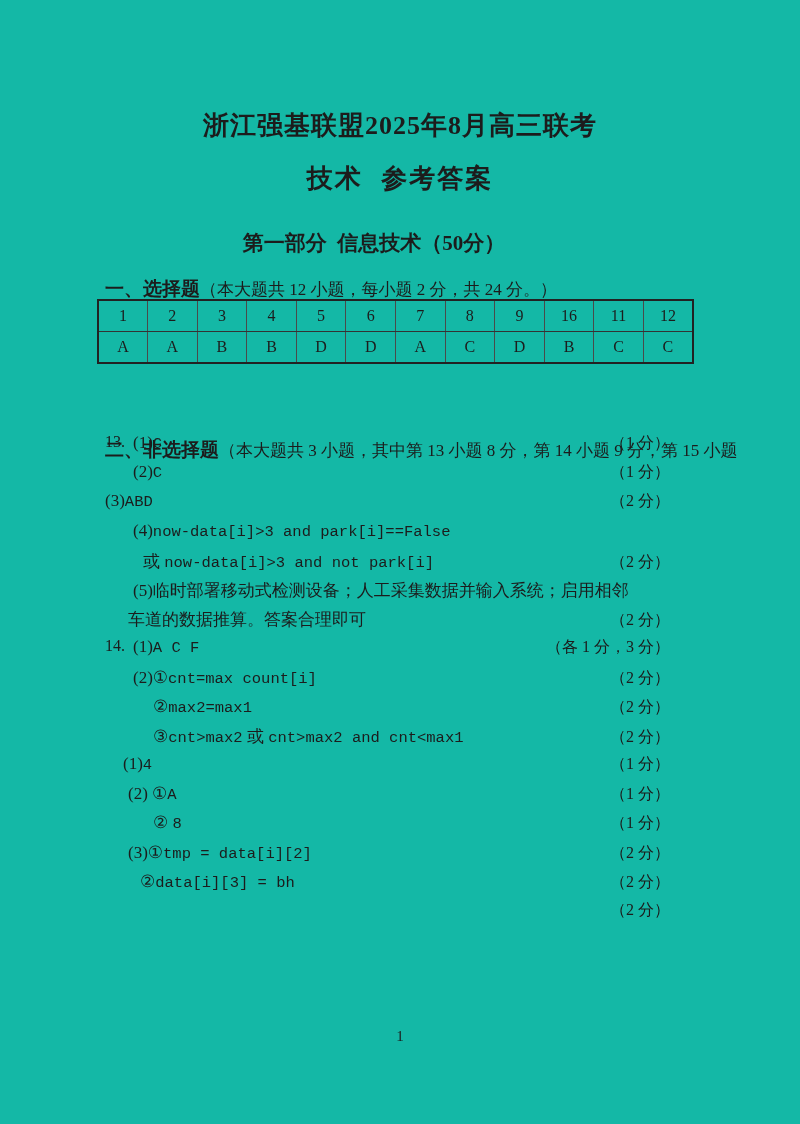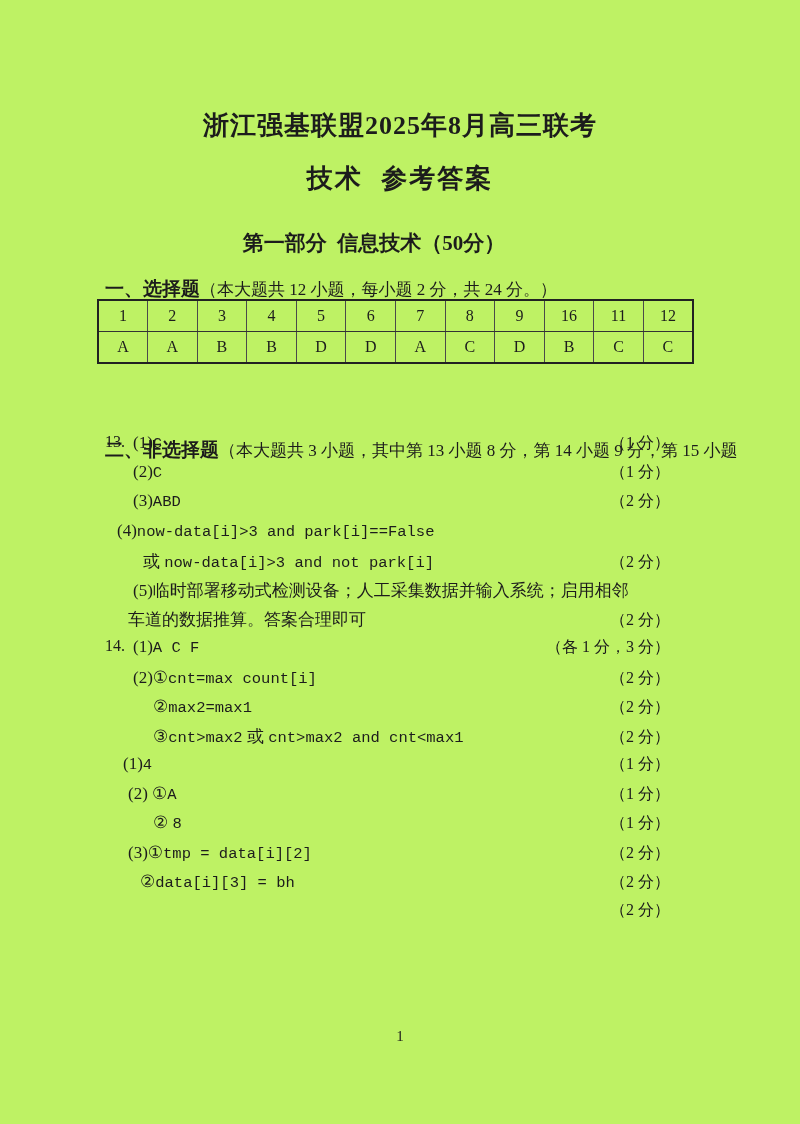--- a/index.html
+++ b/index.html
@@ -1,20 +1,20 @@
 <!DOCTYPE html>
 <html><head>
 <meta charset="utf-8">
 <style>
   html,body{margin:0;padding:0;background:#e8e8e8;}
   .page{
     position:relative;
     width:800px;height:1124px;
     margin:0 auto;
-    background:#bef264;
+    background:#14b8a6;
     color:#1c1c1c;
     font-family:"Liberation Serif","DejaVu Serif",serif;
     overflow:hidden;
   }
   .doc-title{
     position:absolute;top:108px;left:0;width:800px;
     text-align:center;font-size:26px;font-weight:bold;
     letter-spacing:1px;margin:0;
   }
   .doc-subtitle{
@@ -117,22 +117,22 @@
     </tbody>
   </table>
 
   <div class="sec-head" id="sec2-head">
     <div><b>二、非选择题</b><span>（本大题共 3 小题，其中第 13 小题 8 分，第 14 小题 9 分，第 15 小题</span></div>
   </div>
 
   <div class="answers" id="answers">
       <div class="ans-line"><span class="ans-num">13.</span><span class="ans-content" style="margin-left: 28px;"><span>(1)</span><span class="code">C</span></span><span class="ans-score">（1 分）</span></div>
       <div class="ans-line"><span class="ans-content" style="margin-left: 28px;"><span>(2)</span><span class="code">C</span></span><span class="ans-score">（1 分）</span></div>
-      <div class="ans-line"><span class="ans-content" style="margin-left: 28px;"><span>(3)</span><span class="code">ABD</span></span><span class="ans-score">（2 分）</span></div>
-      <div class="ans-line"><span class="ans-content" style="margin-left: 12px; text-align: right;"><span>(4)</span><span class="code">now-data[i]&gt;3 and park[i]==False</span></span></div>
+      <div class="ans-line"><span class="ans-content" style=""><span>(3)</span><span class="code">ABD</span></span><span class="ans-score">（2 分）</span></div>
+      <div class="ans-line"><span class="ans-content" style="margin-left: 28px; text-align: right;"><span>(4)</span><span class="code">now-data[i]&gt;3 and park[i]==False</span></span></div>
       <div class="ans-line"><span class="ans-content" style="margin-left: 38px;"><span>或 </span><span class="code">now-data[i]&gt;3 and not park[i]</span></span><span class="ans-score">（2 分）</span></div>
       <div class="ans-line"><span class="ans-content" style="margin-left: 28px;"><span>(5)临时部署移动式检测设备；人工采集数据并输入系统；启用相邻</span></span></div>
       <div class="ans-line"><span class="ans-content" style="margin-left: 23px;"><span>车道的数据推算。答案合理即可</span></span><span class="ans-score">（2 分）</span></div>
       <div class="ans-line"><span class="ans-num">14.</span><span class="ans-content" style="margin-left: 28px;"><span>(1)</span><span class="code">A C F</span></span><span class="ans-score">（各 1 分，3 分）</span></div>
       <div class="ans-line"><span class="ans-content" style="margin-left: 28px;"><span>(2)①</span><span class="code">cnt=max count[i]</span></span><span class="ans-score">（2 分）</span></div>
       <div class="ans-line"><span class="ans-content" style="margin-left: 48px;"><span>②</span><span class="code">max2=max1</span></span><span class="ans-score">（2 分）</span></div>
       <div class="ans-line"><span class="ans-content" style="margin-left: 48px;"><span>③</span><span class="code">cnt&gt;max2</span><span> 或 </span><span class="code">cnt&gt;max2 and cnt&lt;max1</span></span><span class="ans-score">（2 分）</span></div>
       <div class="ans-line"><span class="ans-content" style="margin-left: 18px;"><span>(1)</span><span class="code">4</span></span><span class="ans-score">（1 分）</span></div>
       <div class="ans-line"><span class="ans-content" style="margin-left: 23px;"><span>(2) ①</span><span class="code">A</span></span><span class="ans-score">（1 分）</span></div>
       <div class="ans-line"><span class="ans-content" style="margin-left: 48px;"><span>② </span><span class="code">8</span></span><span class="ans-score">（1 分）</span></div>

